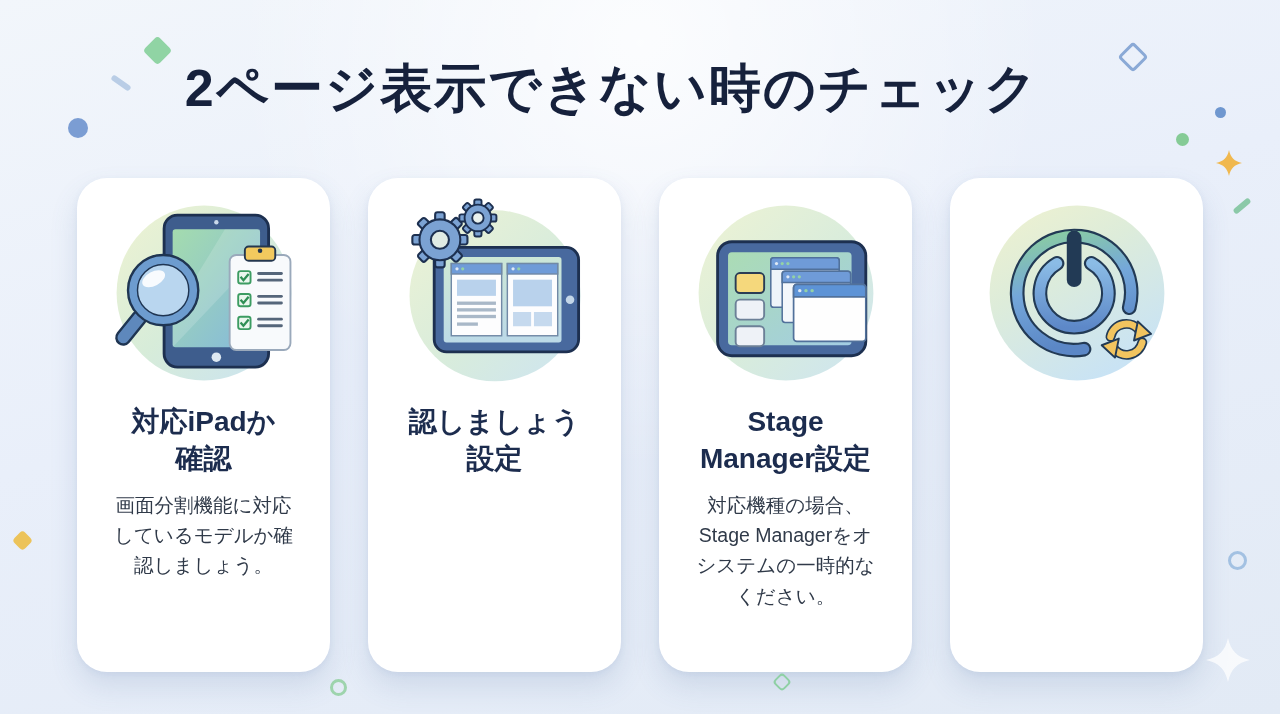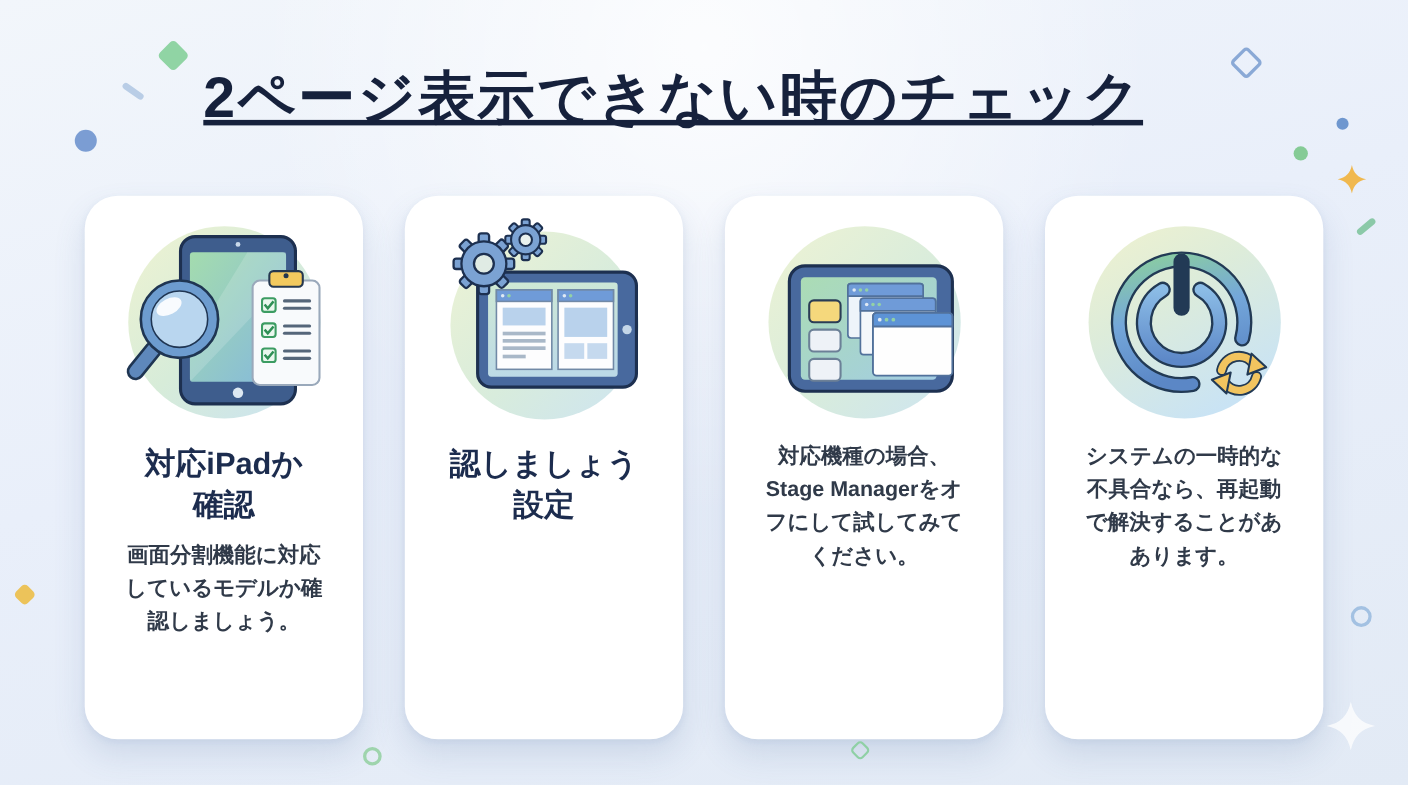--- a/index.html
+++ b/index.html
@@ -6,40 +6,40 @@
   body{
     width:1280px;height:714px;position:relative;overflow:hidden;
     font-family:"Liberation Sans","DejaVu Sans",sans-serif;
     background:
       radial-gradient(ellipse at 50% 6%, rgba(255,255,255,.8) 0%, rgba(255,255,255,0) 45%),
       linear-gradient(165deg,#f2f6fb 0%,#e9effa 45%,#e2eaf5 100%);
   }
   .page-title{
     position:absolute;top:54px;left:0;width:1224px;
     text-align:center;font-size:52px;font-weight:800;
-    color:#16213c;letter-spacing:2px;margin:0;text-decoration:underline;
+    color:#16213c;letter-spacing:2px;margin:0;
   }
   .cards{
     position:absolute;top:178px;left:77px;width:1126px;height:494px;
     display:flex;justify-content:space-between;
   }
   .card{
     width:253px;height:494px;background:#ffffff;border-radius:30px;
     box-shadow:0 14px 28px rgba(80,110,160,.16), 0 2px 6px rgba(80,110,160,.08);
     display:flex;flex-direction:column;align-items:center;
     box-sizing:border-box;padding:20px 14px;
   }
   .icon-wrap{width:190px;height:190px;flex:0 0 auto;}
   .card-title{
     margin-top:16px;min-height:74px;display:flex;align-items:center;justify-content:center;
     font-size:28px;line-height:1.32;font-weight:800;color:#1c2c4e;
     text-align:center;white-space:pre-line;
   }
   .card-body{
-    margin-top:12px;font-size:19.5px;line-height:1.55;font-weight:700;
+    margin-top:12px;font-size:19.5px;line-height:1.55;font-weight:400;
     color:#303a49;text-align:center;white-space:pre-line;
   }
   .deco{position:absolute;}
   .d-diamond{border-radius:4px;transform:rotate(45deg);}
   .d-dot{border-radius:50%;}
   .d-dash{border-radius:4px;}
 </style>
 </head>
 <body>
 
@@ -209,23 +209,25 @@
         </g>
         <g>
           <rect x="108" y="91" width="76" height="60" rx="3.5" fill="#fefefe" stroke="#51719b" stroke-width="1.8"></rect>
           <path d="M108 94.5 a3.5 3.5 0 0 1 3.5-3.5 h69 a3.5 3.5 0 0 1 3.5 3.5 v9.5 h-76 Z" fill="#5d93d6" stroke="#51719b" stroke-width="1.8"></path>
           <circle cx="114.5" cy="97.5" r="1.8" fill="#dfe9f4"></circle>
             <circle cx="121" cy="97.5" r="1.8" fill="#93d1a6"></circle>
             <circle cx="127.5" cy="97.5" r="1.8" fill="#93d1a6"></circle>
         </g>
       </svg>
     </div>
+    <div class="card-title">Stage
+Manager設定</div>
     <div class="card-body">対応機種の場合、
 Stage Managerをオ
-フにして試してみて
+システムの一時的な
 ください。</div>
   </div>
 
   <div class="card">
     <div class="icon-wrap">
       <svg viewBox="0 0 200 200" width="190" height="190">
         <defs>
           <linearGradient id="bg4" x1="0" y1="0" x2="0.6" y2="1">
             <stop offset="0" stop-color="#f0f2cf"></stop>
               <stop offset="0.45" stop-color="#ddecda"></stop>
@@ -251,24 +253,20 @@
         <g>
           <path d="M135.3 146 A17 17 0 0 1 166 140" fill="none" stroke="#223a55" stroke-width="10.5" stroke-linecap="round"></path>
           <path d="M135.3 146 A17 17 0 0 1 166 140" fill="none" stroke="#f2c45f" stroke-width="7" stroke-linecap="round"></path>
           <polygon points="164,130 178,143 160,150" fill="#f2c45f" stroke="#223a55" stroke-width="2" stroke-linejoin="round"></polygon>
           <path d="M168.7 152 A17 17 0 0 1 138 157.5" fill="none" stroke="#223a55" stroke-width="10.5" stroke-linecap="round"></path>
           <path d="M168.7 152 A17 17 0 0 1 138 157.5" fill="none" stroke="#f2c45f" stroke-width="7" stroke-linecap="round"></path>
           <polygon points="140,168 126,155 144,148" fill="#f2c45f" stroke="#223a55" stroke-width="2" stroke-linejoin="round"></polygon>
         </g>
       </svg>
     </div>
-    <div class="card-body">システムの一時的な
-不具合なら、再起動
-で解決することがあ
-あります。</div>
   </div>
 
 </div>
 
 <div class="deco d-diamond" style="left:147px;top:40px;width:21px;height:21px;background:#90d4a4;"></div>
 <div class="deco d-dash" style="left:110px;top:80px;width:22px;height:6px;background:#b9cde6;transform:rotate(35deg);"></div>
 <div class="deco d-dot" style="left:68px;top:118px;width:20px;height:20px;background:#7b9dd3;"></div>
 <div class="deco d-diamond" style="left:1122px;top:46px;width:16px;height:16px;border:3.5px solid #8aa9d6;background:transparent;"></div>
 <div class="deco d-dot" style="left:1215px;top:107px;width:11px;height:11px;background:#6f97cf;"></div>
 <div class="deco d-dot" style="left:1176px;top:133px;width:13px;height:13px;background:#85cb96;"></div>

